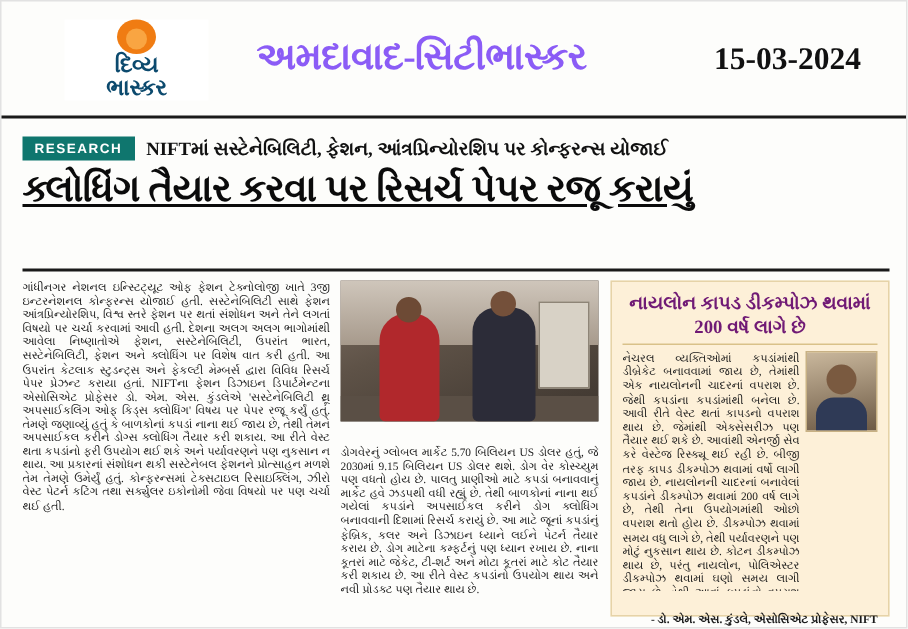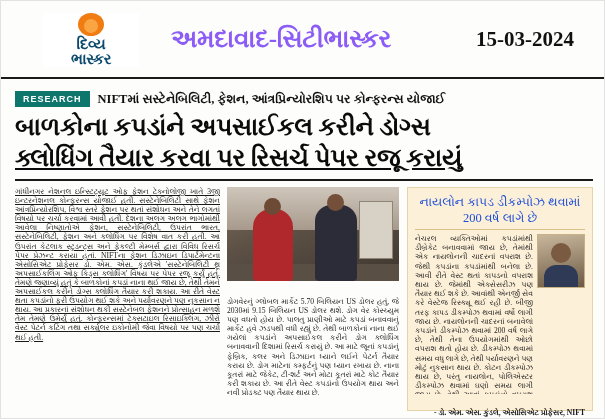--- a/index.html
+++ b/index.html
@@ -84,21 +84,20 @@
   .rule{
     position:absolute;left:14px;top:178px;width:578px;height:2px;background:#1a1a1a;
   }
   
   .col-left{
     position:absolute;left:14px;top:186px;width:205px;height:224px;
     font-family:"Liberation Serif", serif;
     font-size:7.6px;line-height:9.1px;color:#1a1a1a;
     text-align:justify;
     overflow:hidden;
-    text-decoration:underline;
   }
   .col-mid{
     position:absolute;left:226px;top:186px;width:172px;height:224px;
   }
   .photo{
     width:172px;height:94px;
     background:linear-gradient(160deg,#7e6f63 0%,#5e5247 40%,#3d352e 100%);
     position:relative;overflow:hidden;
   }
   .photo .wall{
@@ -140,21 +139,21 @@
   
   .col-right{
     position:absolute;left:406px;top:186px;width:186px;height:224px;
     background:#fdf0d8;
     border:1px solid #e6d3a8;
     box-sizing:border-box;
     padding:6px 7px;
   }
   .box-title{
     font-family:"Liberation Serif", serif;
-    font-weight:normal;font-size:12.5px;line-height:16px;color:#1d4ed8;
+    font-weight:bold;font-size:12.5px;line-height:16px;color:#701a75;
     text-align:center;
     border-bottom:1px solid #d9c189;
     padding-bottom:3px;margin-bottom:4px;
   }
   .box-body{
     font-family:"Liberation Serif", serif;
     font-size:7.6px;line-height:9.2px;color:#1a1a1a;
     text-align:justify;
     height:160px;overflow:hidden;
   }
@@ -193,21 +192,20 @@
     <div class="paper-title">અમદાવાદ-સિટીભાસ્કર</div>
     <div class="paper-date">15-03-2024</div>
   </div>
 
   <div class="kicker-row">
     <span class="kicker-badge">RESEARCH</span>
     <span class="kicker-text">NIFTમાં સસ્ટેનેબિલિટી, ફેશન, આંત્રપ્રિન્યોરશિપ પર કોન્ફરન્સ યોજાઈ</span>
   </div>
 
   <div class="headline">
-    <span class="l1">બાળકોના કપડાંને અપસાઈકલ કરીને ડોગ્સ</span>
     <span class="l2">ક્લોધિંગ તૈયાર કરવા પર રિસર્ચ પેપર રજૂ કરાયું</span>
   </div>
   <div class="rule"></div>
 
   <div class="col-left">ગાંધીનગર નેશનલ ઇન્સ્ટિટ્યૂટ ઓફ ફેશન ટેક્નોલોજી ખાતે 3જી ઇન્ટરનેશનલ કોન્ફરન્સ યોજાઈ હતી. સસ્ટેનેબિલિટી સાથે ફેશન આંત્રપ્રિન્યોરશિપ, વિશ્વ સ્તરે ફેશન પર થતાં સંશોધન અને તેને લગતાં વિષયો પર ચર્ચા કરવામાં આવી હતી. દેશના અલગ અલગ ભાગોમાંથી આવેલા નિષ્ણાતોએ ફેશન, સસ્ટેનેબિલિટી, ઉપરાંત ભારત, સસ્ટેનેબિલિટી, ફેશન અને ક્લોધિંગ પર વિશેષ વાત કરી હતી. આ ઉપરાંત કેટલાક સ્ટુડન્ટ્સ અને ફેકલ્ટી મેમ્બર્સ દ્વારા વિવિધ રિસર્ચ પેપર પ્રેઝન્ટ કરાયા હતાં. NIFTના ફેશન ડિઝાઇન ડિપાર્ટમેન્ટના એસોસિએટ પ્રોફેસર ડો. એમ. એસ. કુંડલેએ 'સસ્ટેનેબિલિટી થ્રૂ અપસાઈકલિંગ ઓફ કિડ્સ ક્લોધિંગ' વિષય પર પેપર રજૂ કર્યું હતું. તેમણે જણાવ્યું હતું કે બાળકોનાં કપડાં નાના થઈ જાય છે, તેથી તેમને અપસાઈકલ કરીને ડોગ્સ ક્લોધિંગ તૈયાર કરી શકાય. આ રીતે વેસ્ટ થતા કપડાંનો ફરી ઉપયોગ થઈ શકે અને પર્યાવરણને પણ નુકસાન ન થાય. આ પ્રકારનાં સંશોધન થકી સસ્ટેનેબલ ફેશનને પ્રોત્સાહન મળશે તેમ તેમણે ઉમેર્યું હતું. કોન્ફરન્સમાં ટેક્સટાઇલ રિસાઇક્લિંગ, ઝીરો વેસ્ટ પેટર્ન કટિંગ તથા સર્ક્યુલર ઇકોનોમી જેવા વિષયો પર પણ ચર્ચા થઈ હતી.</div>
 
   <div class="col-mid">
     <div class="photo">
       <div class="wall"></div>
       <div class="floor"></div>

